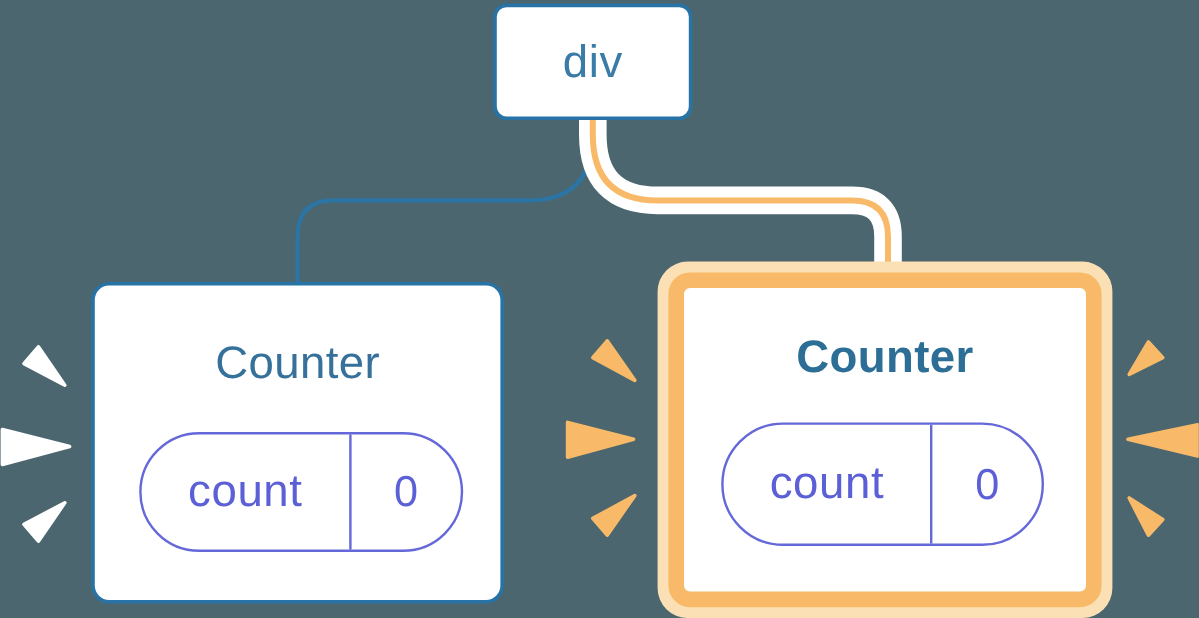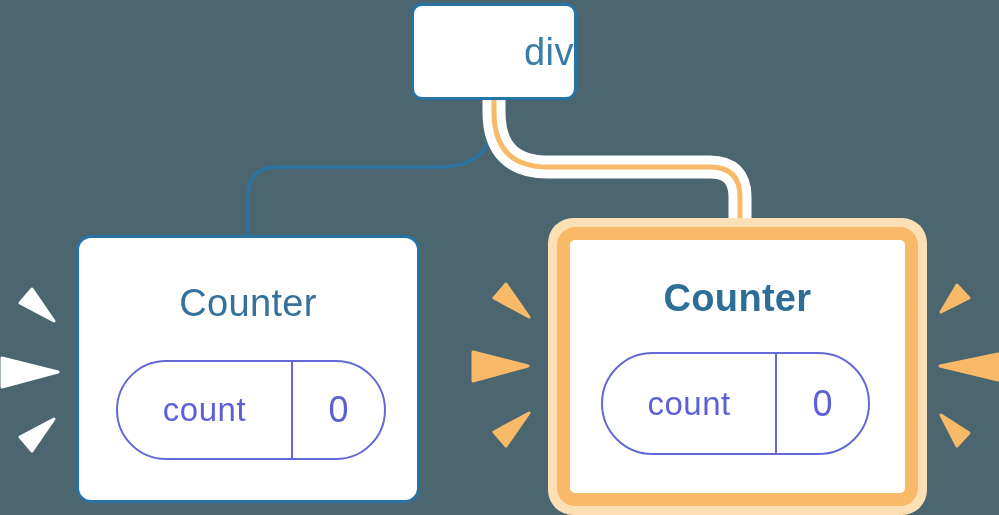--- a/index.html
+++ b/index.html
@@ -12,21 +12,21 @@
   body{
     width:999px;height:515px;overflow:hidden;
     font-family:"Liberation Sans", sans-serif;
     background:var(--background);
   }
   .stage{position:relative;width:999px;height:515px;background:var(--background);}
   .stage svg.overlay{position:absolute;left:0;top:0;width:999px;height:515px;display:block;}
 
   .node{
     position:absolute;background:var(--node-bg);
-    display:flex;align-items:center;justify-content:flex-end;
+    display:flex;align-items:center;justify-content:center;
     box-sizing:border-box;
   }
   .node-div{
     left:411px;top:3px;width:166px;height:97px;
     border:3px solid var(--node-border-blue);border-radius:11px;
     z-index:3;
   }
   .node-div .node-label{
     color:var(--node-text-blue);font-size:38px;line-height:1;letter-spacing:0.5px;
   }
@@ -45,21 +45,21 @@
   .counter-title.bold{font-weight:700;color:var(--counter-title-blue-bold);}
 
   .state-pill{
     position:absolute;left:37px;top:122px;width:270px;height:100px;
     border:2px solid var(--state-border-purple);border-radius:52px;
     box-sizing:border-box;display:flex;background:var(--node-bg);
   }
   .state-key{
     flex:0 0 65%;display:flex;align-items:center;justify-content:center;
     border-right:2px solid var(--state-border-purple);
-    color:var(--state-text-purple);font-size:33px;letter-spacing:0.5px;
+    color:var(--state-text-purple);font-size:38px;letter-spacing:0.5px;
   }
   .state-value{
     flex:1;display:flex;align-items:center;justify-content:center;
     color:var(--state-text-purple);font-size:36px;
   }
 
   .counter-highlight-outer{
     position:absolute;left:548px;top:218px;width:379px;height:297px;
     background:var(--highlight-cream);border-radius:25px;
     box-sizing:border-box;padding:9px;z-index:3;

